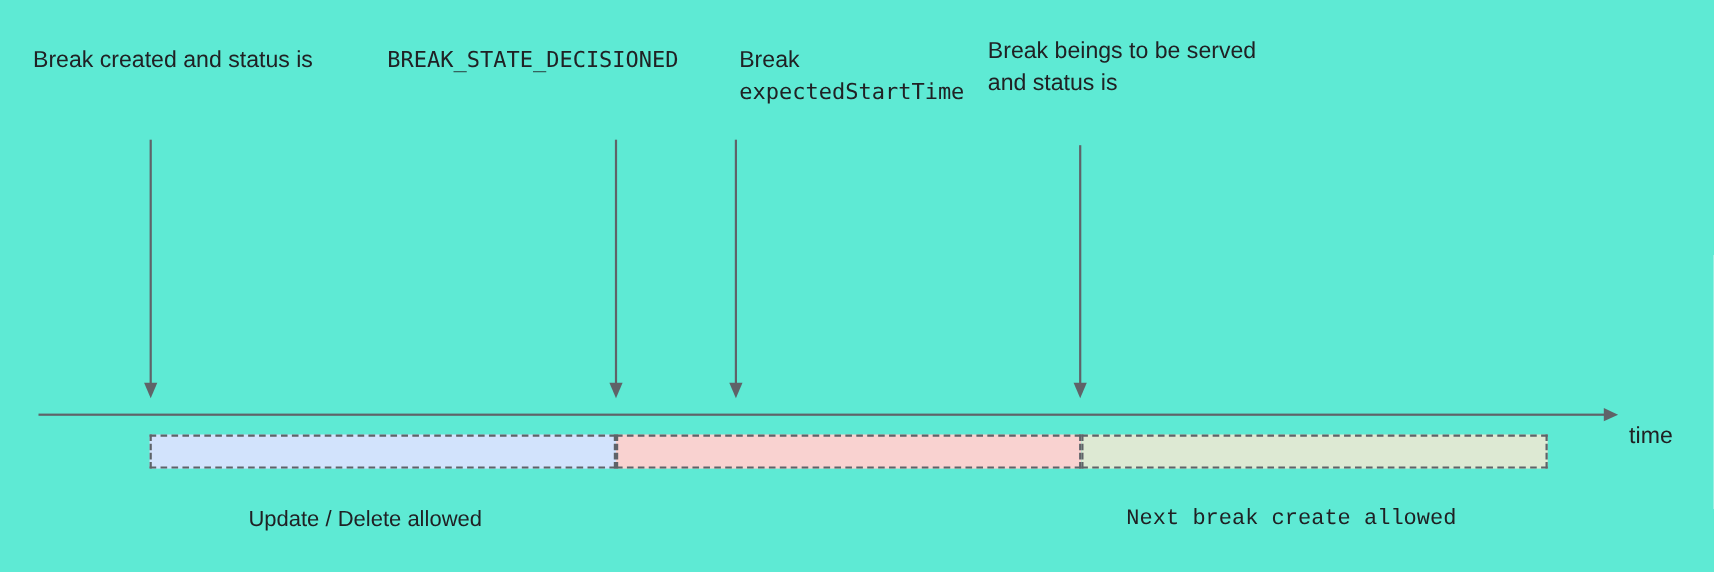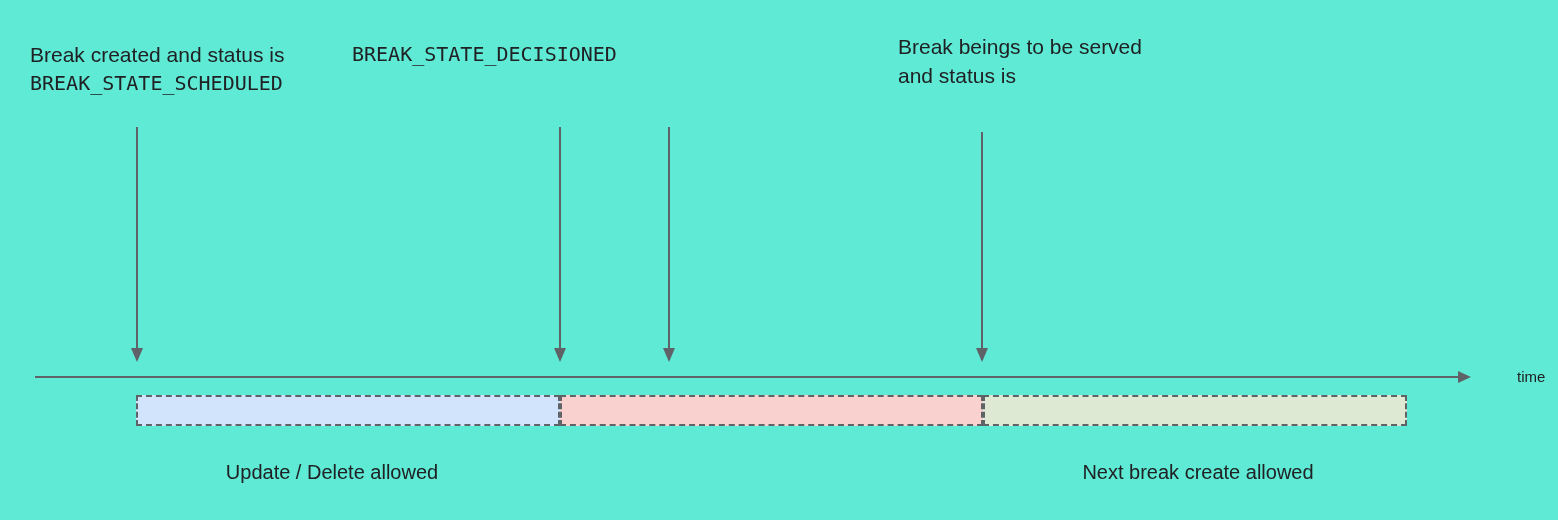--- a/index.html
+++ b/index.html
@@ -29,52 +29,55 @@
   }
 
   .timeline{position:absolute;left:35px;top:376px;width:1424px;height:2px;background:var(--line,#5f6368);}
   .timeline .head{
     position:absolute;right:-12px;top:50%;transform:translateY(-50%);
     width:0;height:0;
     border-top:6px solid transparent;
     border-bottom:6px solid transparent;
     border-left:13px solid var(--line,#5f6368);
   }
-  .axis-label{position:absolute;left:1481px;top:365px;font-size:15px;line-height:24px;margin-left:36px;}
+  .axis-label{position:absolute;left:1481px;top:385px;font-size:21px;line-height:24px;}
 
   .segment{
     position:absolute;top:395px;height:31px;box-sizing:border-box;
     border:2px dashed var(--segment_border,#5f6368);
   }
   .seg-blue{left:136px;width:424px;}
   .seg-red{left:560px;width:423px;}
   .seg-green{left:983px;width:424px;}
 
   .seg-label{
     position:absolute;top:459px;font-size:20px;line-height:26px;
     transform:translateX(-50%);white-space:nowrap;
   }
   .lbl-1{left:332px;}
   .lbl-2{left:785px;}
-  .lbl-3{left:1198px;}
+  .lbl-3{left:1174px;font-family:Liberation Mono, monospace;}
 </style>
 </head>
 <body>
 
 <div id="canvas">
 
   <div class="annotation" style="left:30px;top:40px;">
     <span>Break created and status is</span>
-    <span class="code">BREAK_STATE_SCHEDULED</span>
   </div>
 
   <div class="annotation" style="left:352px;top:40px;">
     <span class="code">BREAK_STATE_DECISIONED</span>
   </div>
 
+  <div class="annotation" style="left:672px;top:40px;">
+    <span>Break</span>
+    <span class="code">expectedStartTime</span>
+  </div>
 
   <div class="annotation" style="left:898px;top:32px;">
     <span>Break beings to be served</span>
     <span>and status is</span>
   </div>
 
   <div class="v-arrow" style="left:136px;top:127px;height:222px;">
     <div class="head"></div>
   </div>
   <div class="v-arrow" style="left:559px;top:127px;height:222px;">

